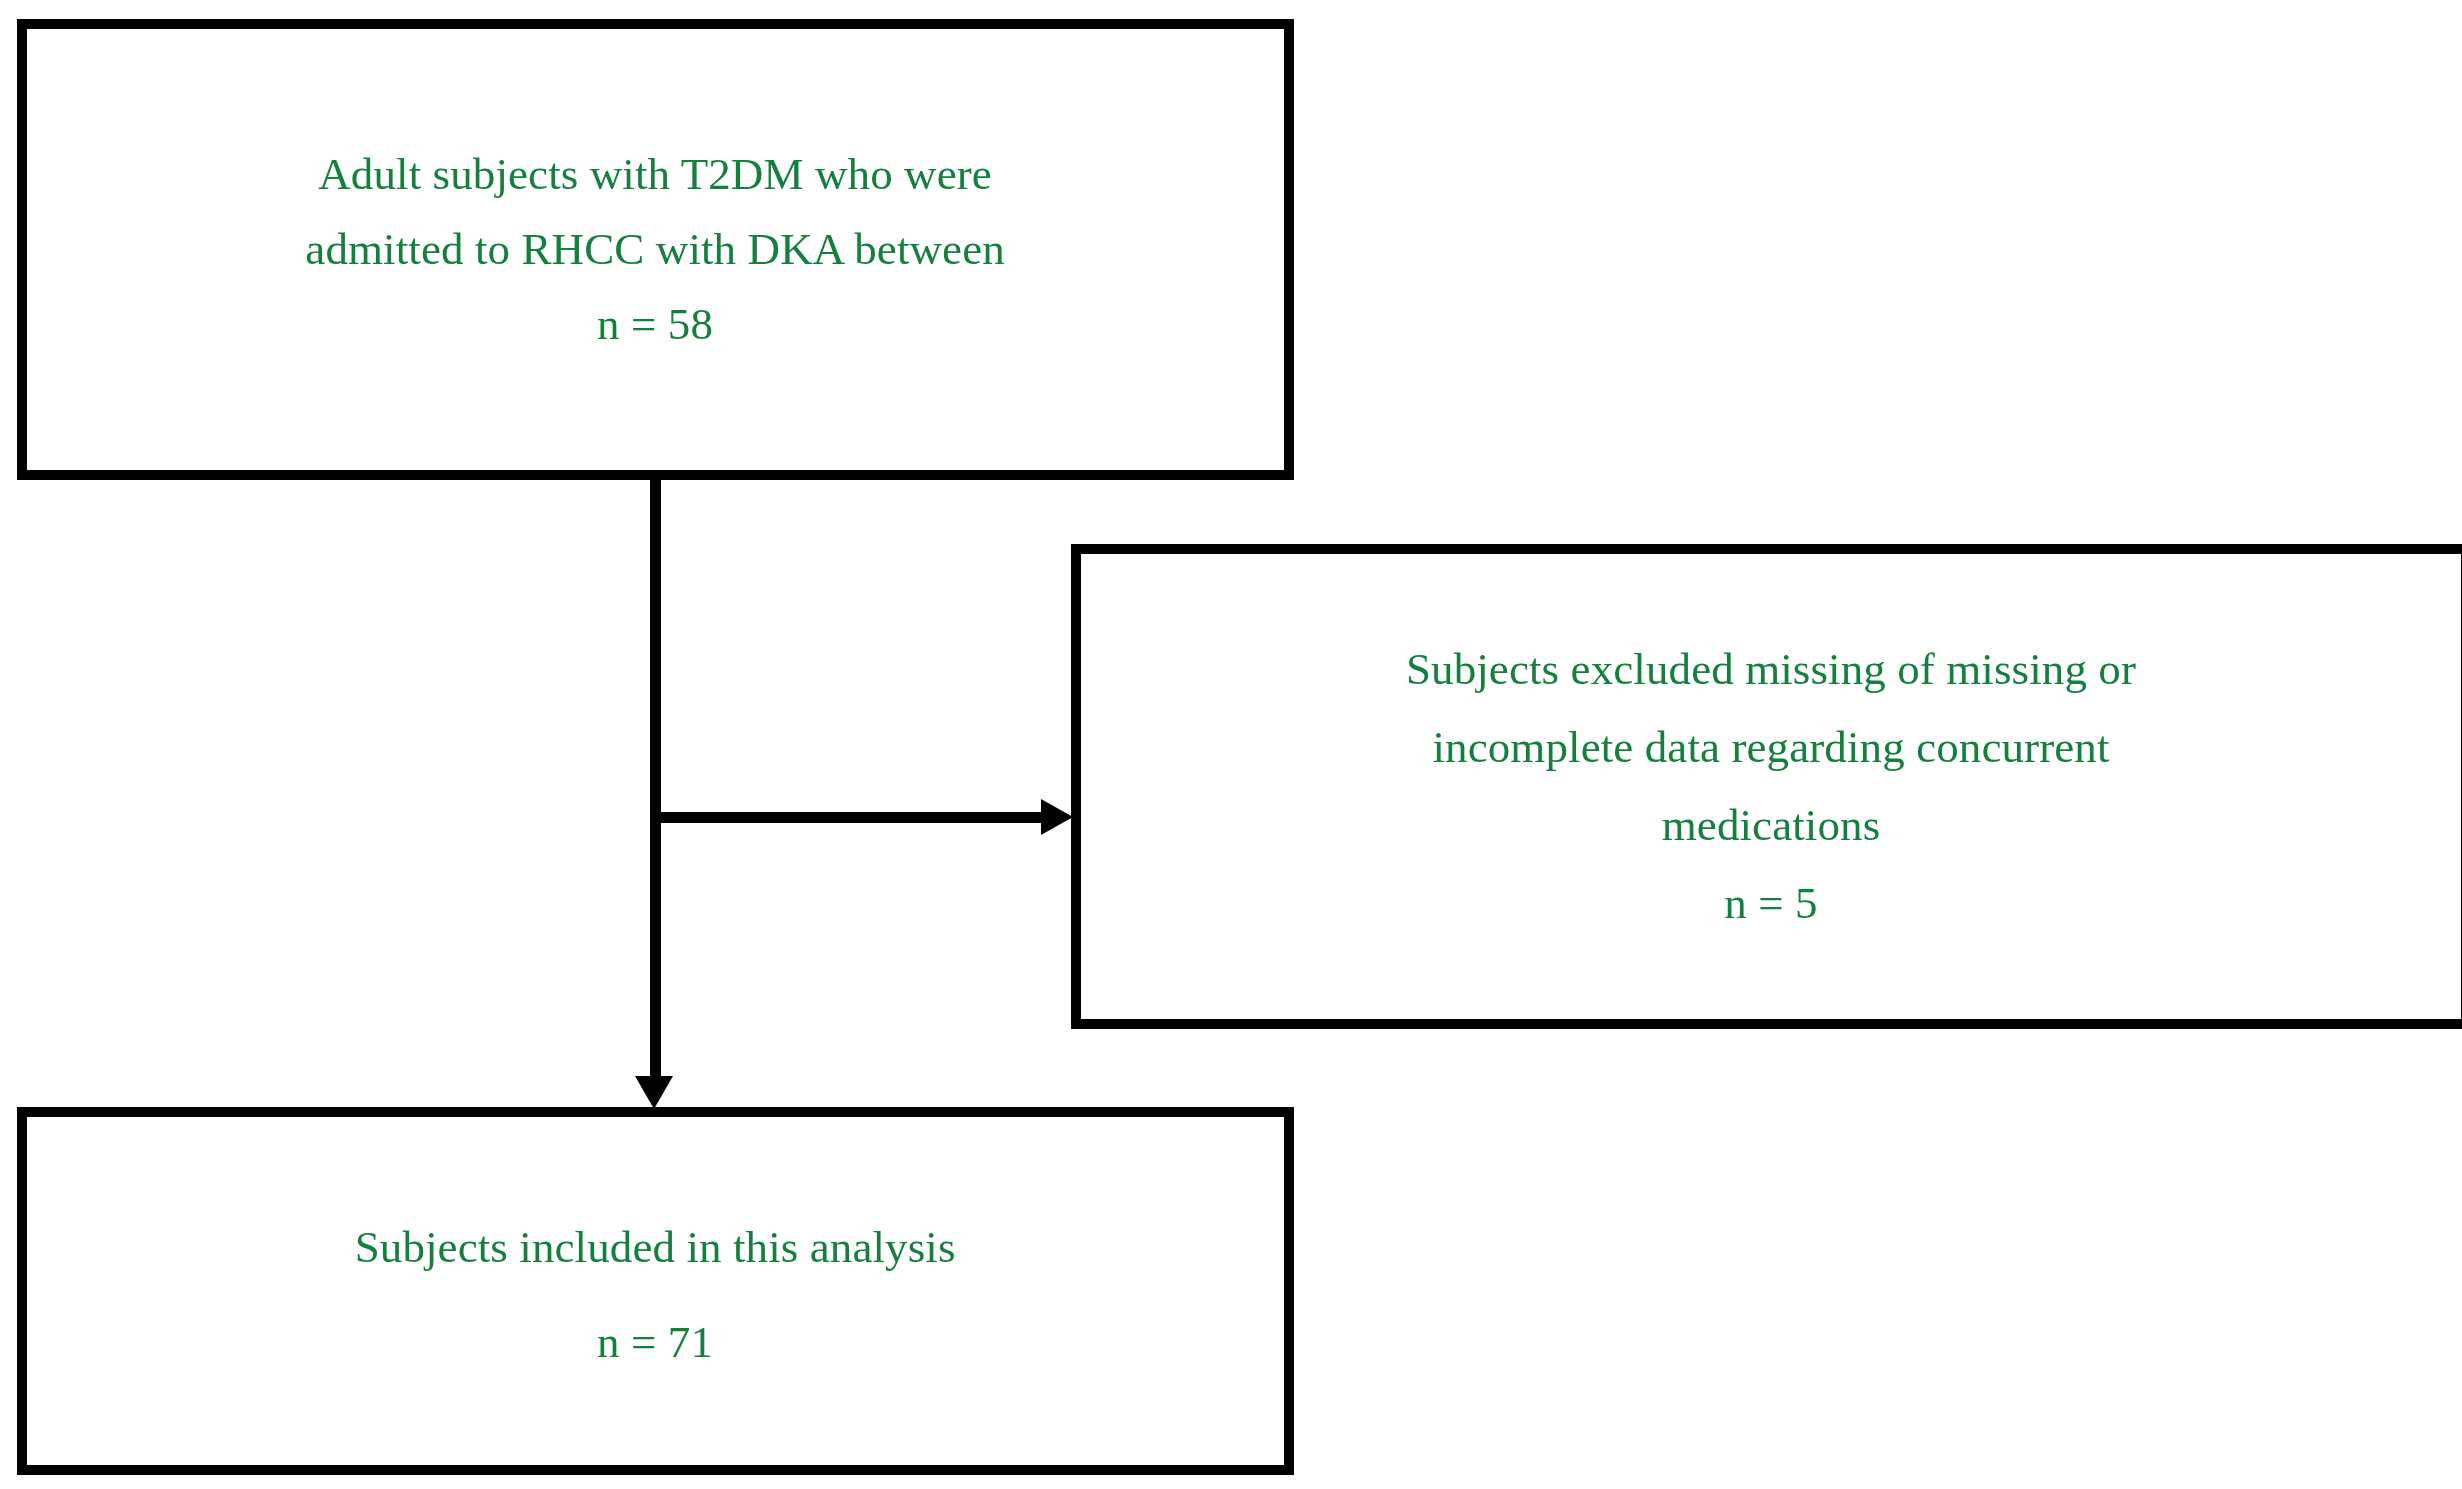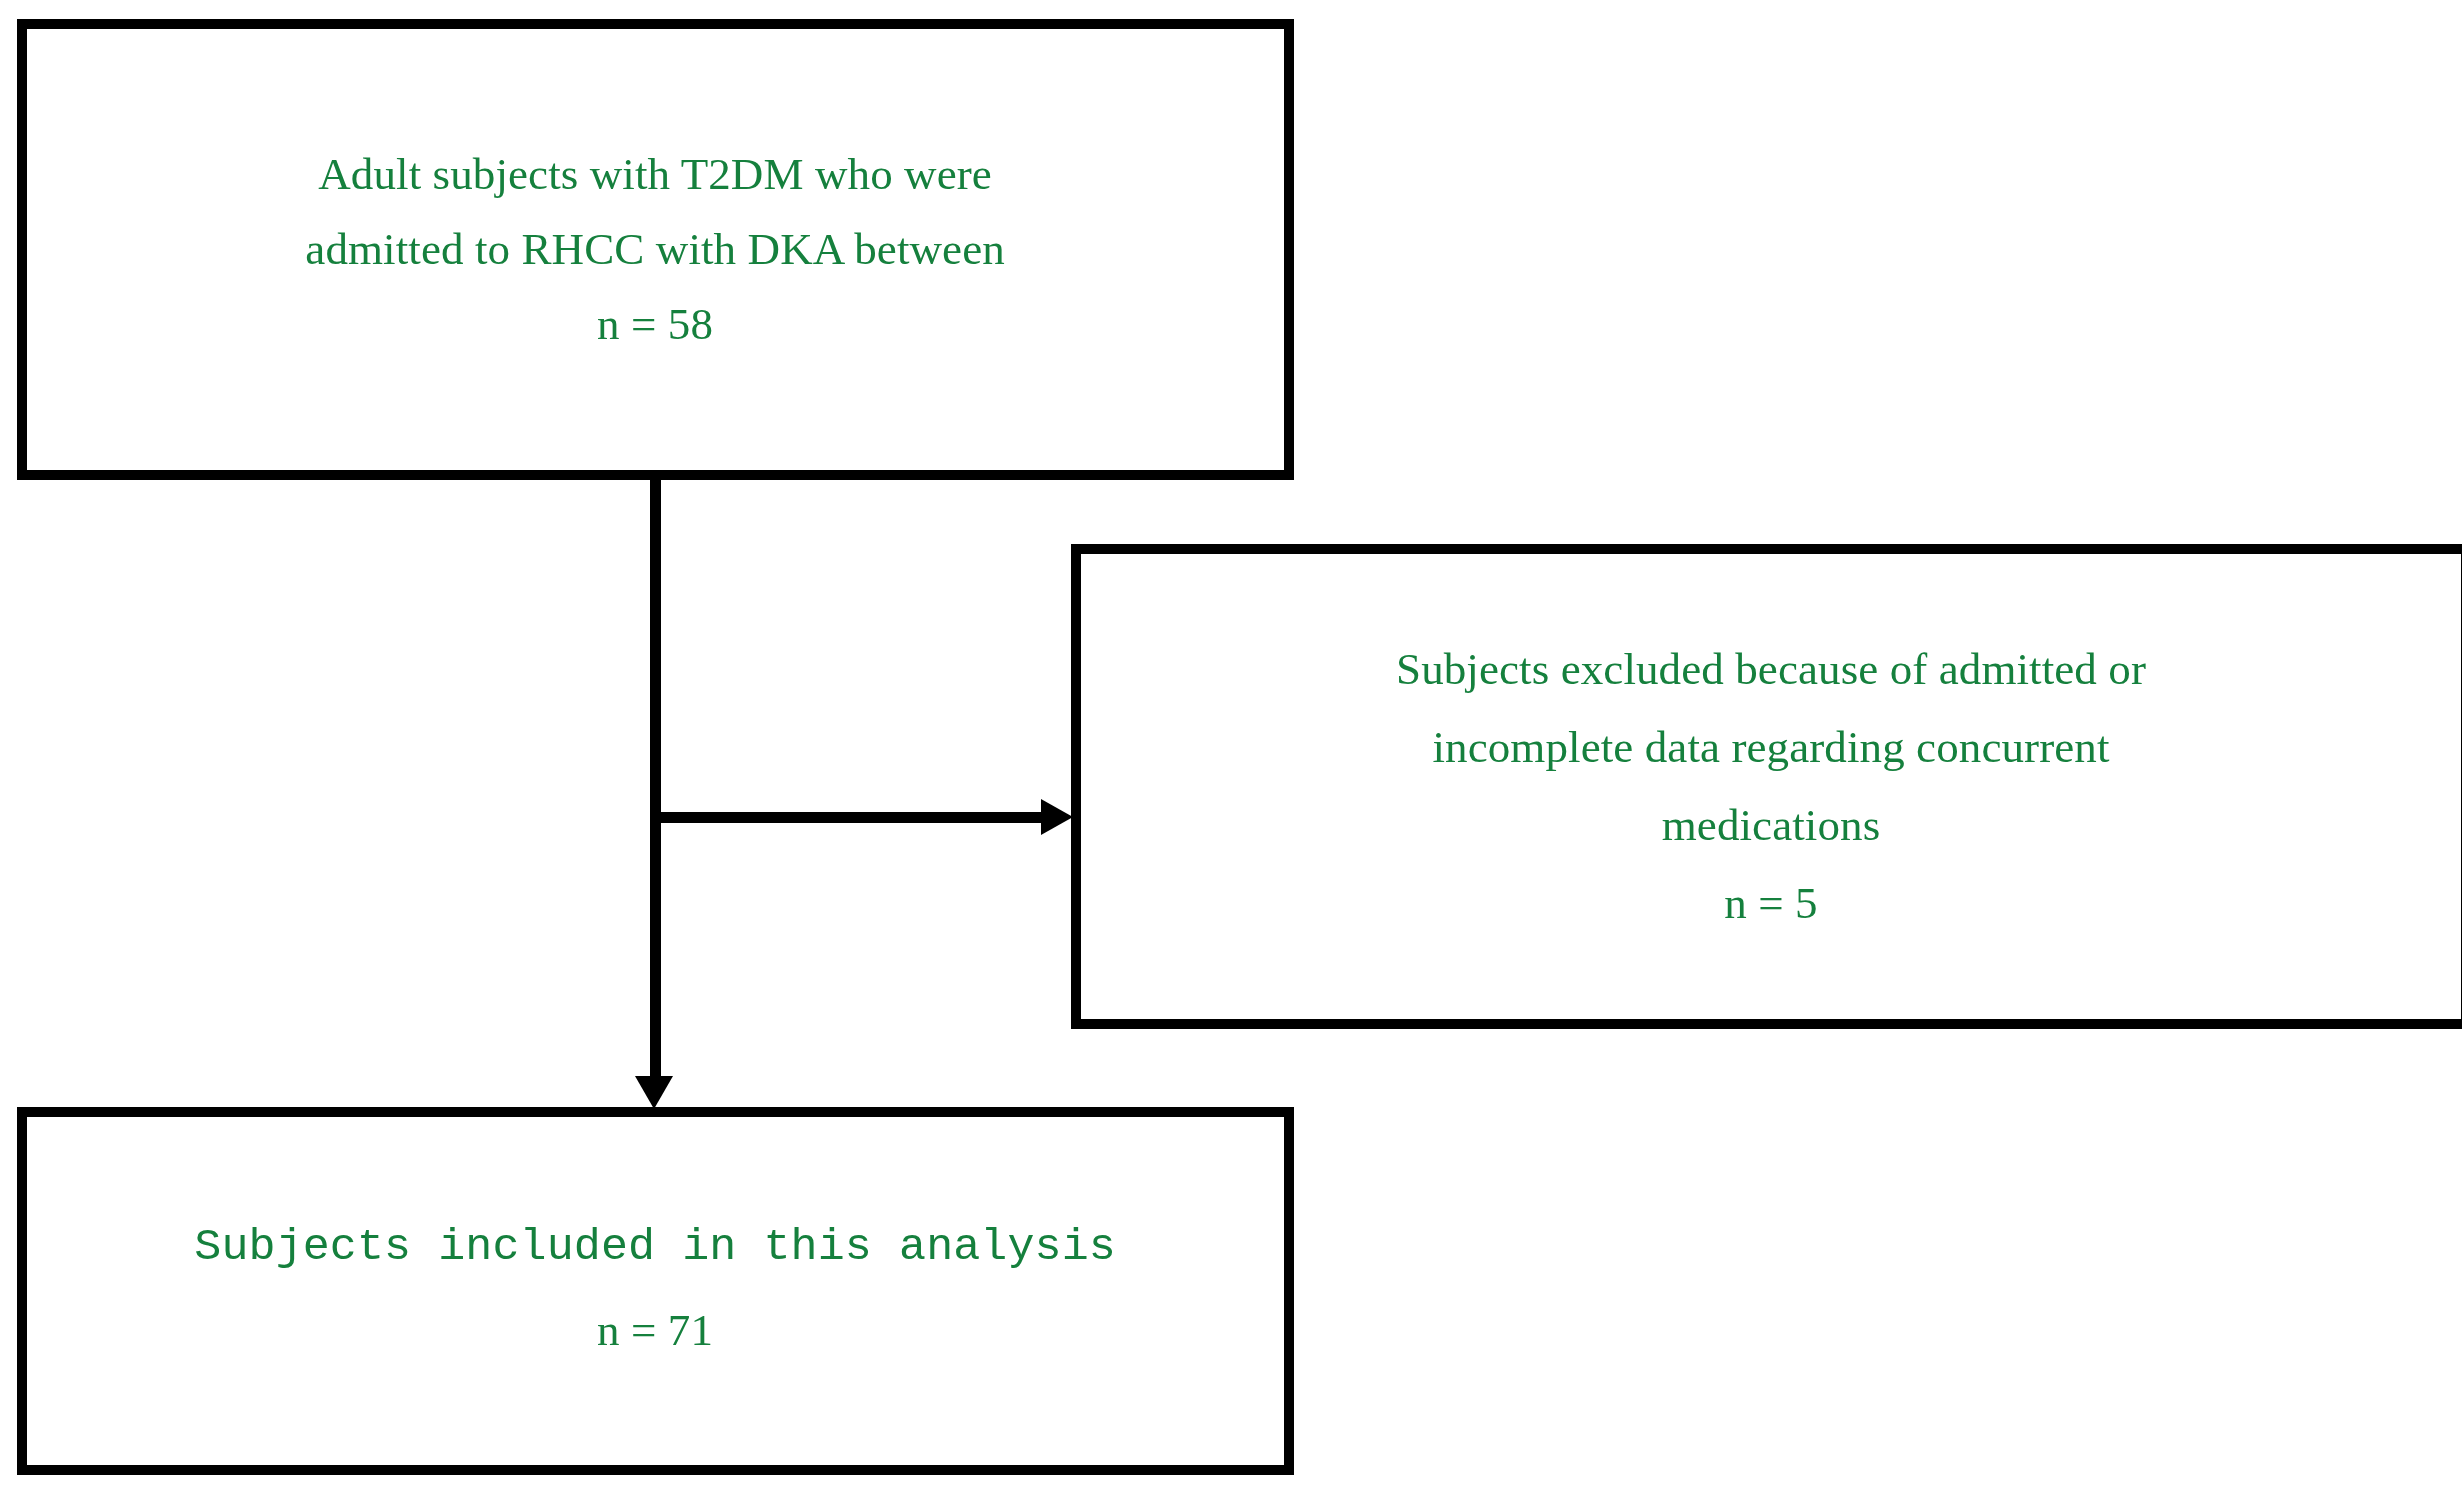--- a/index.html
+++ b/index.html
@@ -62,21 +62,21 @@
 
   
   #box-included {
     left: 16.6px;
     top: 1107px;
     width: 1277px;
     height: 368px;
     padding: 0 18.7px;
     justify-content: flex-start;
   }
-  #box-included .box-line:first-child { margin-top: 108px; margin-bottom: 0; font-family: Liberation Mono, monospace; }
+  #box-included .box-line:first-child { margin-top: 108px; margin-bottom: 12px; }
   #box-included .box-line + .box-line { margin-top: 38px; }
 
   
   .conn-vertical {
     position: absolute;
     left: 650px;
     top: 475px;
     width: 10.8px;
     height: 607px;
     background: #000000;
@@ -125,21 +125,21 @@
 
   <div class="conn-vertical"></div>
 
   <div class="conn-horizontal"></div>
 
   <div class="arrowhead-right"></div>
 
   <div class="arrowhead-down"></div>
 
   <div class="flow-box" id="box-excluded">
-    <span class="box-line">Subjects excluded because of admitted or</span>
+    <span class="box-line">Subjects excluded missing of missing or</span>
     <span class="box-line">incomplete data regarding concurrent</span>
     <span class="box-line">medications</span>
     <span class="box-line">n = 5</span>
   </div>
 
   <div class="flow-box" id="box-included">
     <span class="box-line">Subjects included in this analysis</span>
     <span class="box-line">n = 71</span>
   </div>
 

